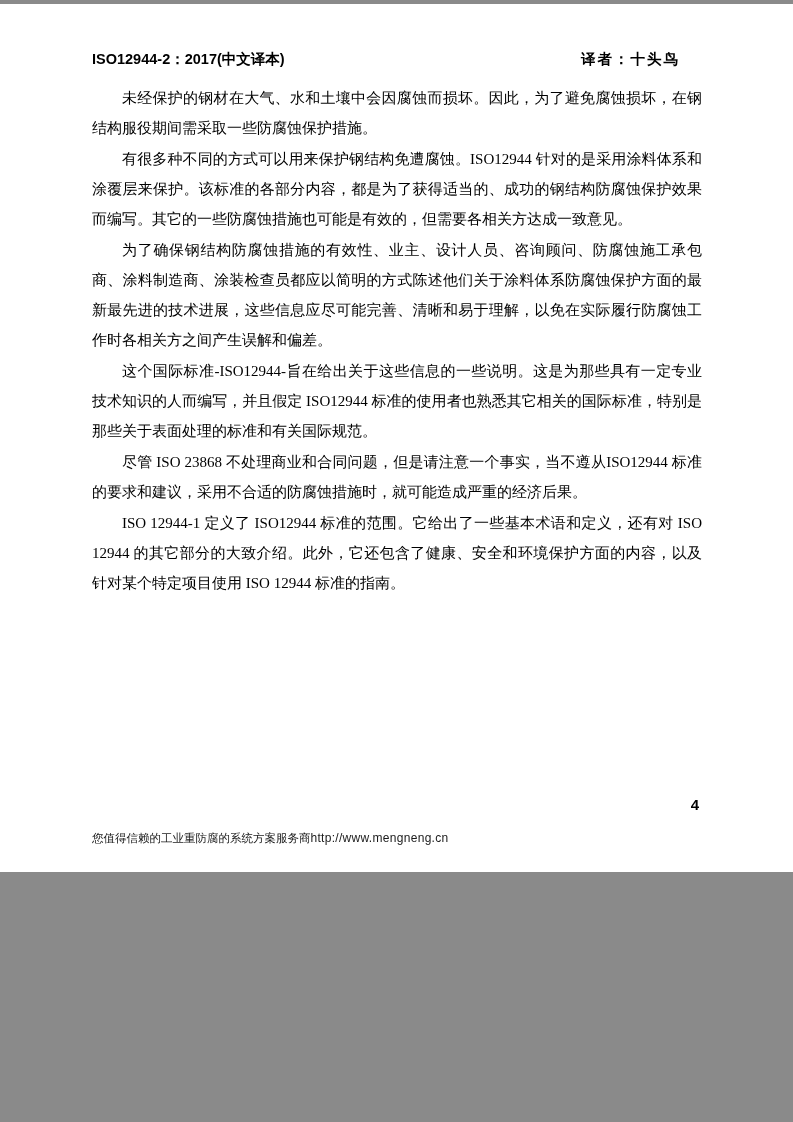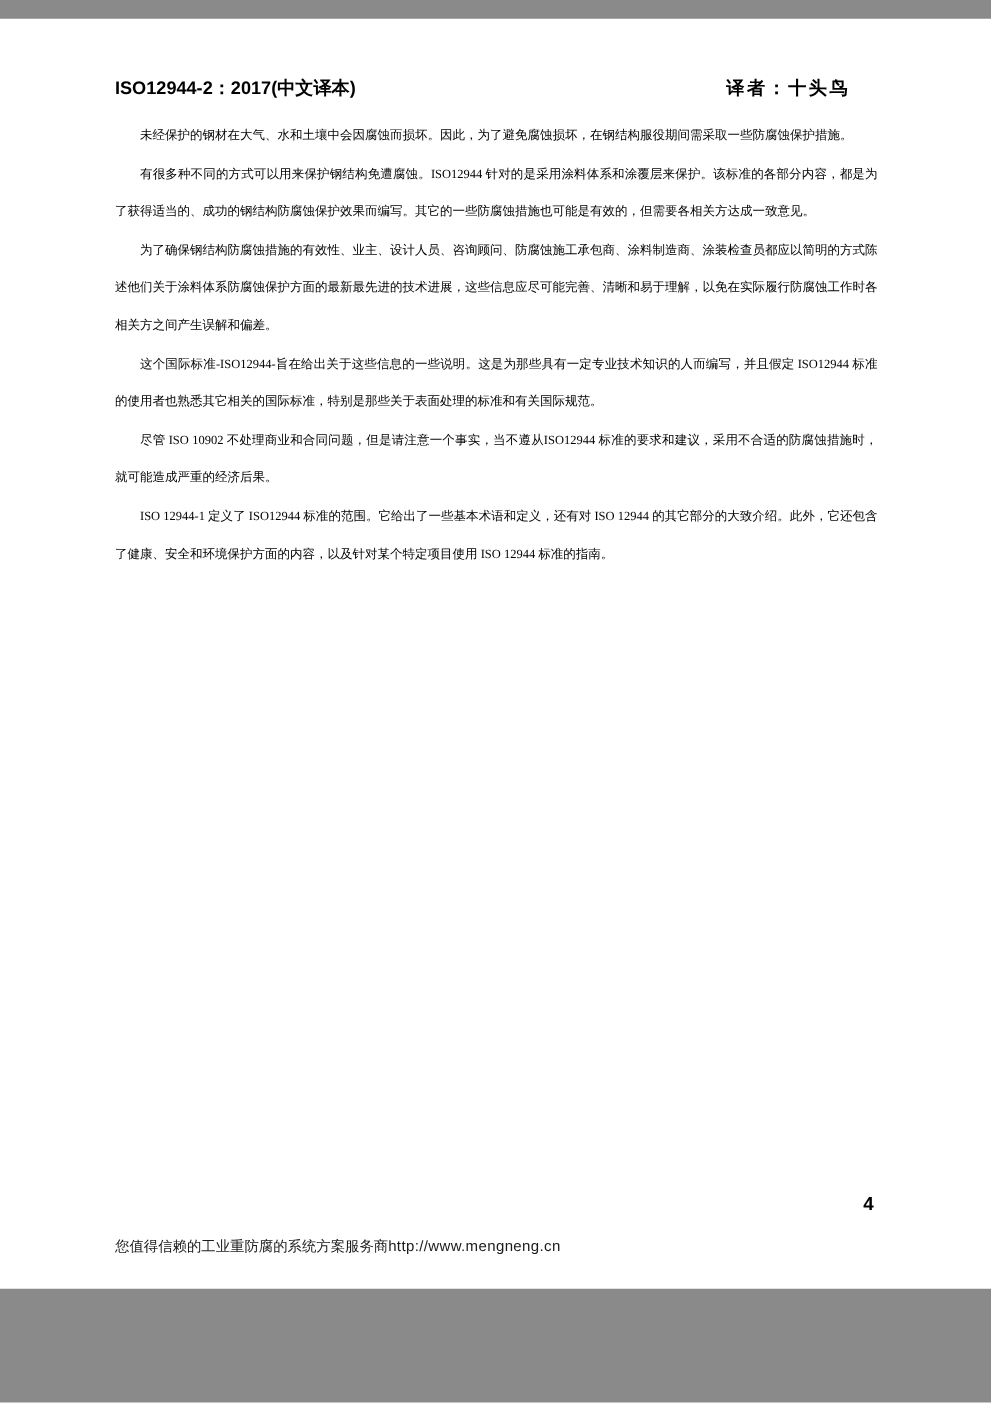--- a/index.html
+++ b/index.html
@@ -3,23 +3,23 @@
 <meta charset="utf-8">
 <style>
   html, body {
     margin: 0;
     padding: 0;
     background: #8a8a8a;
   }
   .page {
     position: relative;
     width: 793px;
-    height: 1016px;
+    height: 868px;
     background: #ffffff;
-    margin: 15px auto;
+    margin: 4px auto;
     box-sizing: border-box;
     font-family: "Liberation Serif", "DejaVu Serif", serif;
     color: #000000;
     overflow: hidden;
   }
   .content {
     position: absolute;
     left: 92px;
     top: 46px;
     width: 610px;
@@ -44,21 +44,21 @@
   .section-title {
     margin-top: 48px;
     font-family: "Liberation Sans", "DejaVu Sans", sans-serif;
     font-weight: bold;
     font-size: 15.5px;
   }
   .body-copy {
     margin-top: 14px;
   }
   .para {
-    font-size: 10px;
+    font-size: 15px;
     line-height: 30px;
     text-align: justify;
     text-justify: inter-ideograph;
     text-indent: 2em;
     margin: 0 0 1px 0;
   }
   .footer {
     position: absolute;
     left: 92px;
     right: 92px;
@@ -98,21 +98,21 @@
       <span class="header-left">ISO12944-2：2017(中文译本)</span>
       <span class="header-right">译者：十头鸟</span>
     </div>
 
 
     <div class="body-copy">
       <p class="para">未经保护的钢材在大气、水和土壤中会因腐蚀而损坏。因此，为了避免腐蚀损坏，在钢结构服役期间需采取一些防腐蚀保护措施。</p>
       <p class="para">有很多种不同的方式可以用来保护钢结构免遭腐蚀。ISO12944 针对的是采用涂料体系和涂覆层来保护。该标准的各部分内容，都是为了获得适当的、成功的钢结构防腐蚀保护效果而编写。其它的一些防腐蚀措施也可能是有效的，但需要各相关方达成一致意见。</p>
       <p class="para">为了确保钢结构防腐蚀措施的有效性、业主、设计人员、咨询顾问、防腐蚀施工承包商、涂料制造商、涂装检查员都应以简明的方式陈述他们关于涂料体系防腐蚀保护方面的最新最先进的技术进展，这些信息应尽可能完善、清晰和易于理解，以免在实际履行防腐蚀工作时各相关方之间产生误解和偏差。</p>
       <p class="para">这个国际标准-ISO12944-旨在给出关于这些信息的一些说明。这是为那些具有一定专业技术知识的人而编写，并且假定 ISO12944 标准的使用者也熟悉其它相关的国际标准，特别是那些关于表面处理的标准和有关国际规范。</p>
-      <p class="para">尽管 ISO 10902 不处理商业和合同问题，但是请注意一个事实，当不遵从ISO12944 标准的要求和建议，采用不合适的防腐蚀措施时，就可能造成严重的经济后果。</p>
+      <p class="para">尽管 ISO 23868 不处理商业和合同问题，但是请注意一个事实，当不遵从ISO12944 标准的要求和建议，采用不合适的防腐蚀措施时，就可能造成严重的经济后果。</p>
       <p class="para">ISO 12944-1 定义了 ISO12944 标准的范围。它给出了一些基本术语和定义，还有对 ISO 12944 的其它部分的大致介绍。此外，它还包含了健康、安全和环境保护方面的内容，以及针对某个特定项目使用 ISO 12944 标准的指南。</p>
     </div>
 
   </div>
 
   <div class="footer">
     <div class="page-number">4</div>
     <div class="footer-row">
       <span class="footer-left">您值得信赖的工业重防腐的系统方案服务商</span>
       <span class="footer-right">http://www.mengneng.cn</span>

